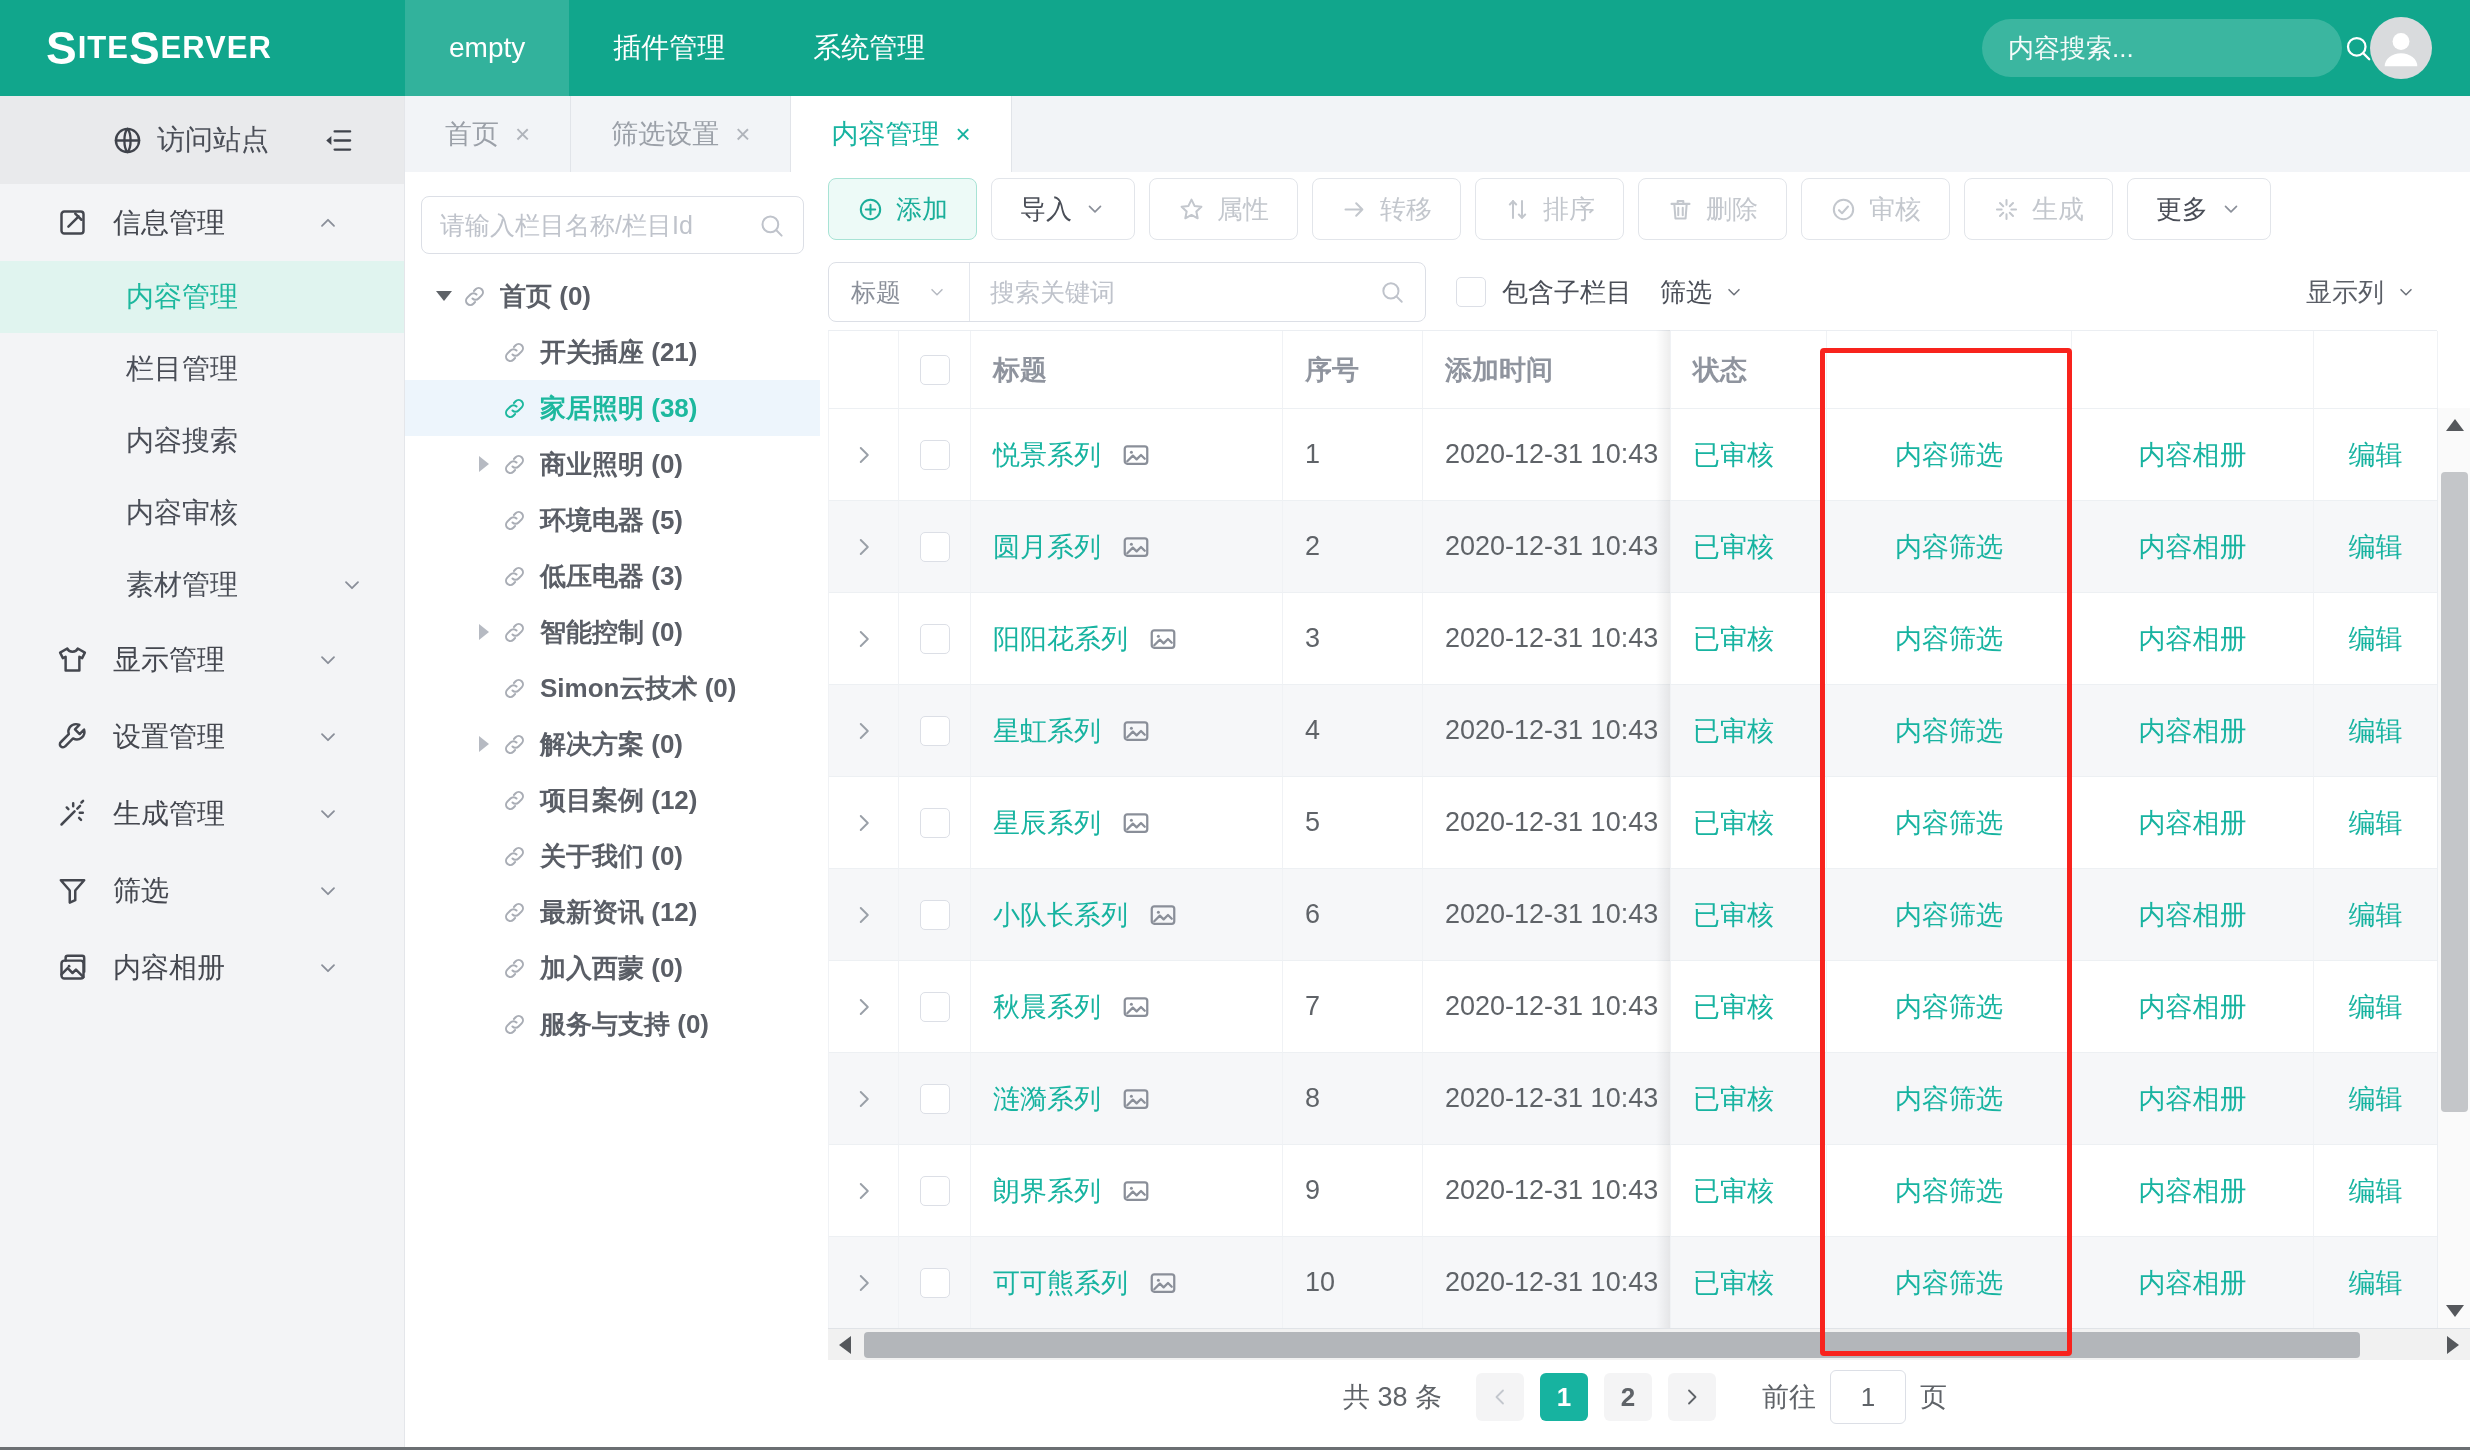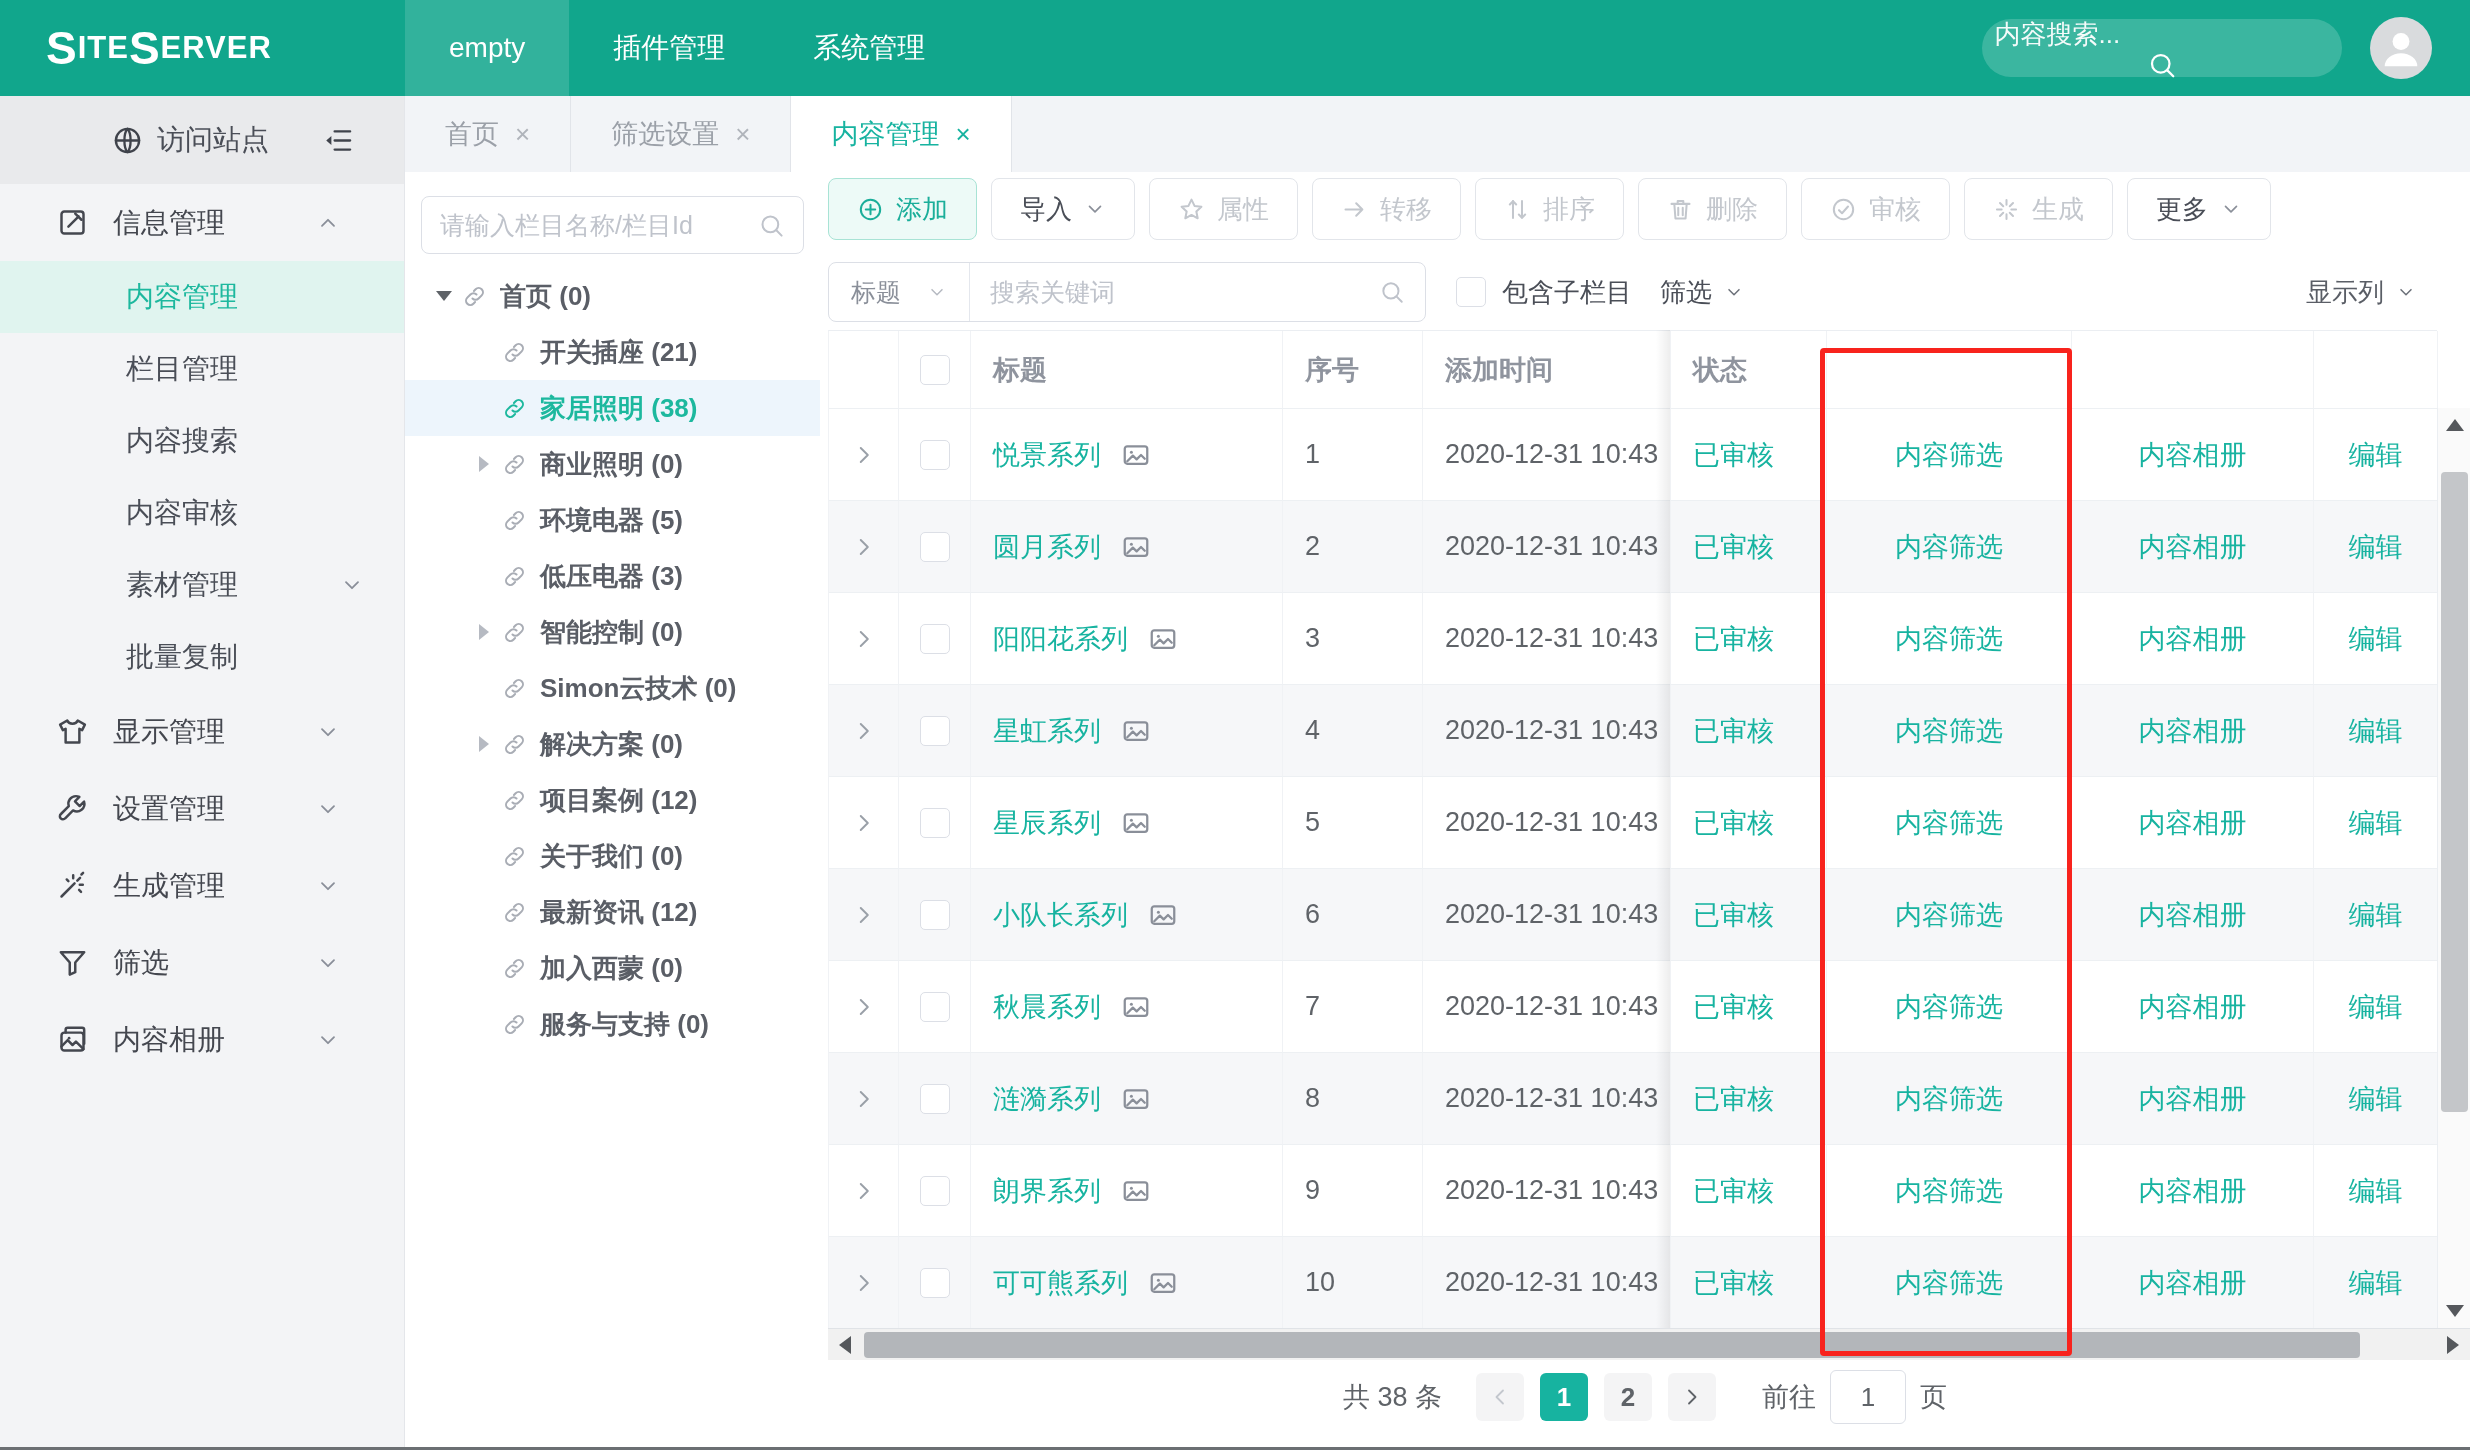--- a/index.html
+++ b/index.html
@@ -14,21 +14,21 @@
   
   .navbar { position:absolute; left:0; top:0; width:2470px; height:96px; background:#11a68c; display:flex; align-items:stretch; }
   .brand { display:flex; align-items:center; padding-left:46px; width:405px; color:#fff; }
   .brand b { font-weight:bold; letter-spacing:1px; }
   .brand .big { font-size:46px; }
   .brand .small { font-size:31px; }
   .nav-items { display:flex; align-items:stretch; }
   .nav-item { display:flex; align-items:center; padding:0 44px; color:#fff; font-size:28px; cursor:pointer; }
   .nav-item.active { background:rgba(255,255,255,0.14); }
   .nav-spacer { flex:1; }
-  .nav-search { align-self:center; display:flex; align-items:center; width:360px; height:58px; margin-right:28px; border-radius:29px; background:rgba(255,255,255,0.18); padding:0 26px; color:#fff;flex-direction:column; }
+  .nav-search { align-self:center; display:flex; align-items:center; width:360px; height:58px; margin-right:28px; border-radius:29px; background:rgba(255,255,255,0.18); padding:0 26px; color:#fff; }
   .nav-search input { flex:1; background:transparent; border:none; outline:none; color:#fff; font-size:26px; font-family:inherit; }
   .nav-search input::placeholder { color:rgba(255,255,255,0.95); }
   .nav-search .icn { font-size:30px; color:#fff; }
   .nav-avatar { align-self:center; width:62px; height:62px; border-radius:50%; background:#d9dbdd; margin-right:38px; display:flex; align-items:center; justify-content:center; color:#fff; font-size:46px; overflow:hidden; }
 
   
   .sidebar { position:absolute; left:0; top:96px; width:405px; height:1354px; background:#f3f4f6; border-right:1px solid #e4e6ea; }
   .site-header { height:88px; background:#e9eaec; display:flex; align-items:center; padding:0 36px 0 112px; color:#4a4e57; font-size:28px; }
   .site-header .icn { font-size:31px; margin-right:14px; color:#3f434b; }
   .site-header .sh-label { white-space:nowrap; }
@@ -210,23 +210,20 @@
         <div class="menu-sub">
           <span>内容审核</span>
         </div>
         <div class="menu-sub">
           <span>素材管理</span>
           <span class="icn" style="margin-left: auto; margin-right: 40px; font-size: 24px; color: rgb(138, 143, 153);">
             <svg viewBox="0 0 24 24">
               <path d="M6 9.2 12 15.2 18 9.2"></path>
             </svg>
           </span>
-        </div>
-        <div class="menu-sub">
-          <span>批量复制</span>
         </div>
         <div class="menu-group">
           <span class="icn">
             <svg viewBox="0 0 24 24">
               <path d="M8.2 4 3 7l2 4 2-1v10h10V10l2 1 2-4-5.2-3a4 3.4 0 0 1-7.6 0z"></path>
             </svg>
           </span>
           <span class="lbl">显示管理</span>
           <span class="icn chev">
             <svg viewBox="0 0 24 24">

